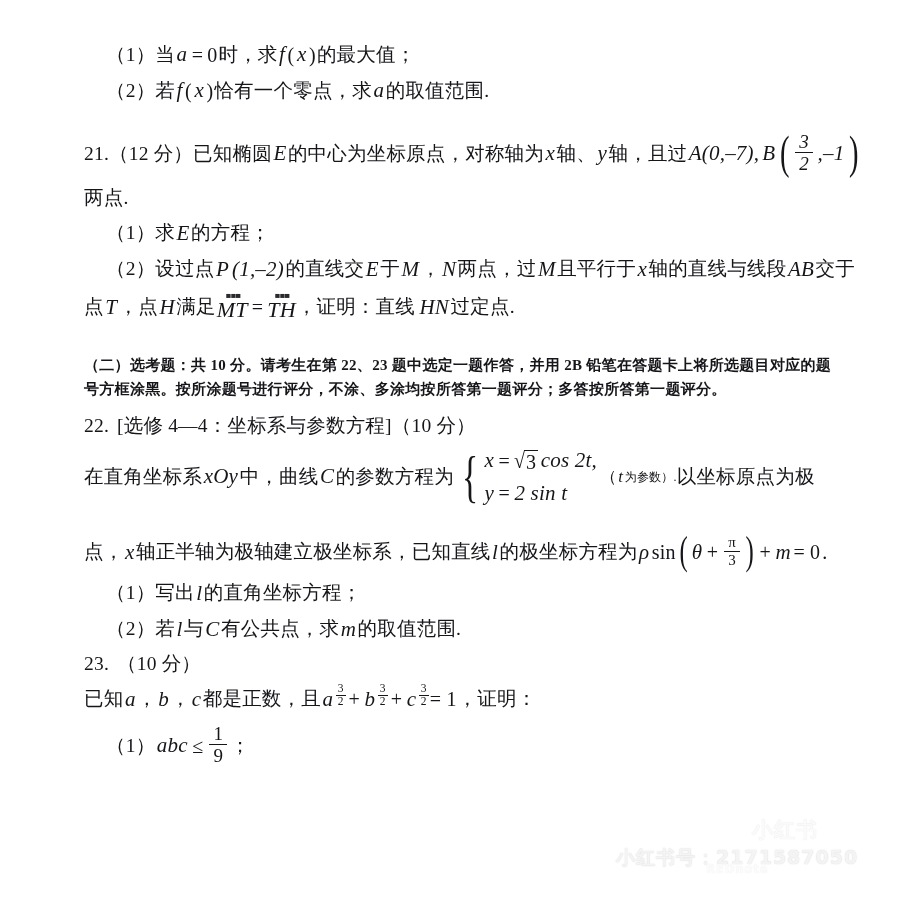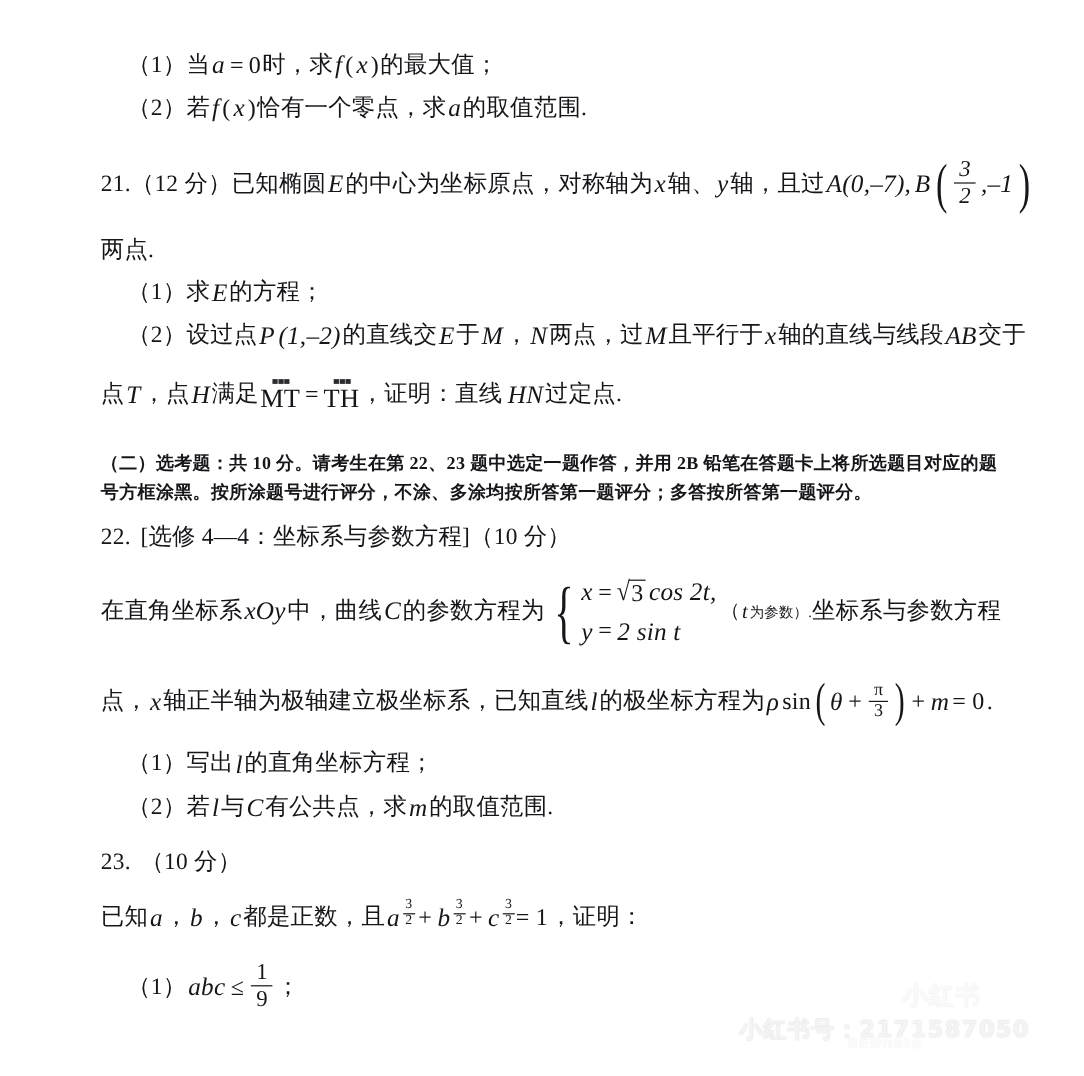--- a/index.html
+++ b/index.html
@@ -32,21 +32,21 @@
     display: flex;
     align-items: center;
     flex-wrap: nowrap;
     white-space: nowrap;
     font-size: 19.5px;
     line-height: 1.0;
     letter-spacing: 0.2px;
   }
   .indent { padding-left: 22px; }
   .row-gap-s { margin-top: 15px; }
-  .row-gap-m { margin-top: 25px; }
+  .row-gap-m { margin-top: 14px; }
   .row-gap-l { margin-top: 32px; }
 
   
   .mi {
     font-family: "Liberation Serif", "DejaVu Serif", serif;
     font-style: italic;
     font-size: 21px;
     padding: 0 1.5px;
   }
   .mn {
@@ -143,21 +143,21 @@
   .vec .arr {
     font-size: 8px;
     letter-spacing: -1px;
     line-height: 4px;
     height: 5px;
     font-weight: bold;
     color: #2a2a2e;
     font-family: "DejaVu Sans", sans-serif;
     transform: scaleX(1.1);
   }
-  .vec .vbody { font-size: 22px; }
+  .vec .vbody { font-style: italic; font-size: 22px; }
 
   
   .system {
     display: inline-flex;
     align-items: center;
     margin: 0 2px;
     vertical-align: middle;
   }
   .system .brace {
     font-size: 58px;
@@ -347,21 +347,21 @@
           <span class="eq">
             <span class="mi">y</span>
             <span class="op">=</span>
             <span class="mi">2 sin t</span>
           </span>
         </span>
       </span>
       <span class="han" style="font-size:16px">（</span>
       <span class="mi" style="font-size:17px">t</span>
       <span class="han" style="font-size:12px">为参数）.</span>
-      <span class="han">坐标系与参数方程</span>
+      <span class="han">以坐标原点为极</span>
     </div>
 
     <div class="line row-gap-l tall-row">
       <span class="han">点，</span>
       <span class="mi">x</span>
       <span class="han">轴正半轴为极轴建立极坐标系，已知直线</span>
       <span class="mi">l</span>
       <span class="han">的极坐标方程为</span>
       <span class="mi">ρ</span>
       <span class="mn">sin</span>

